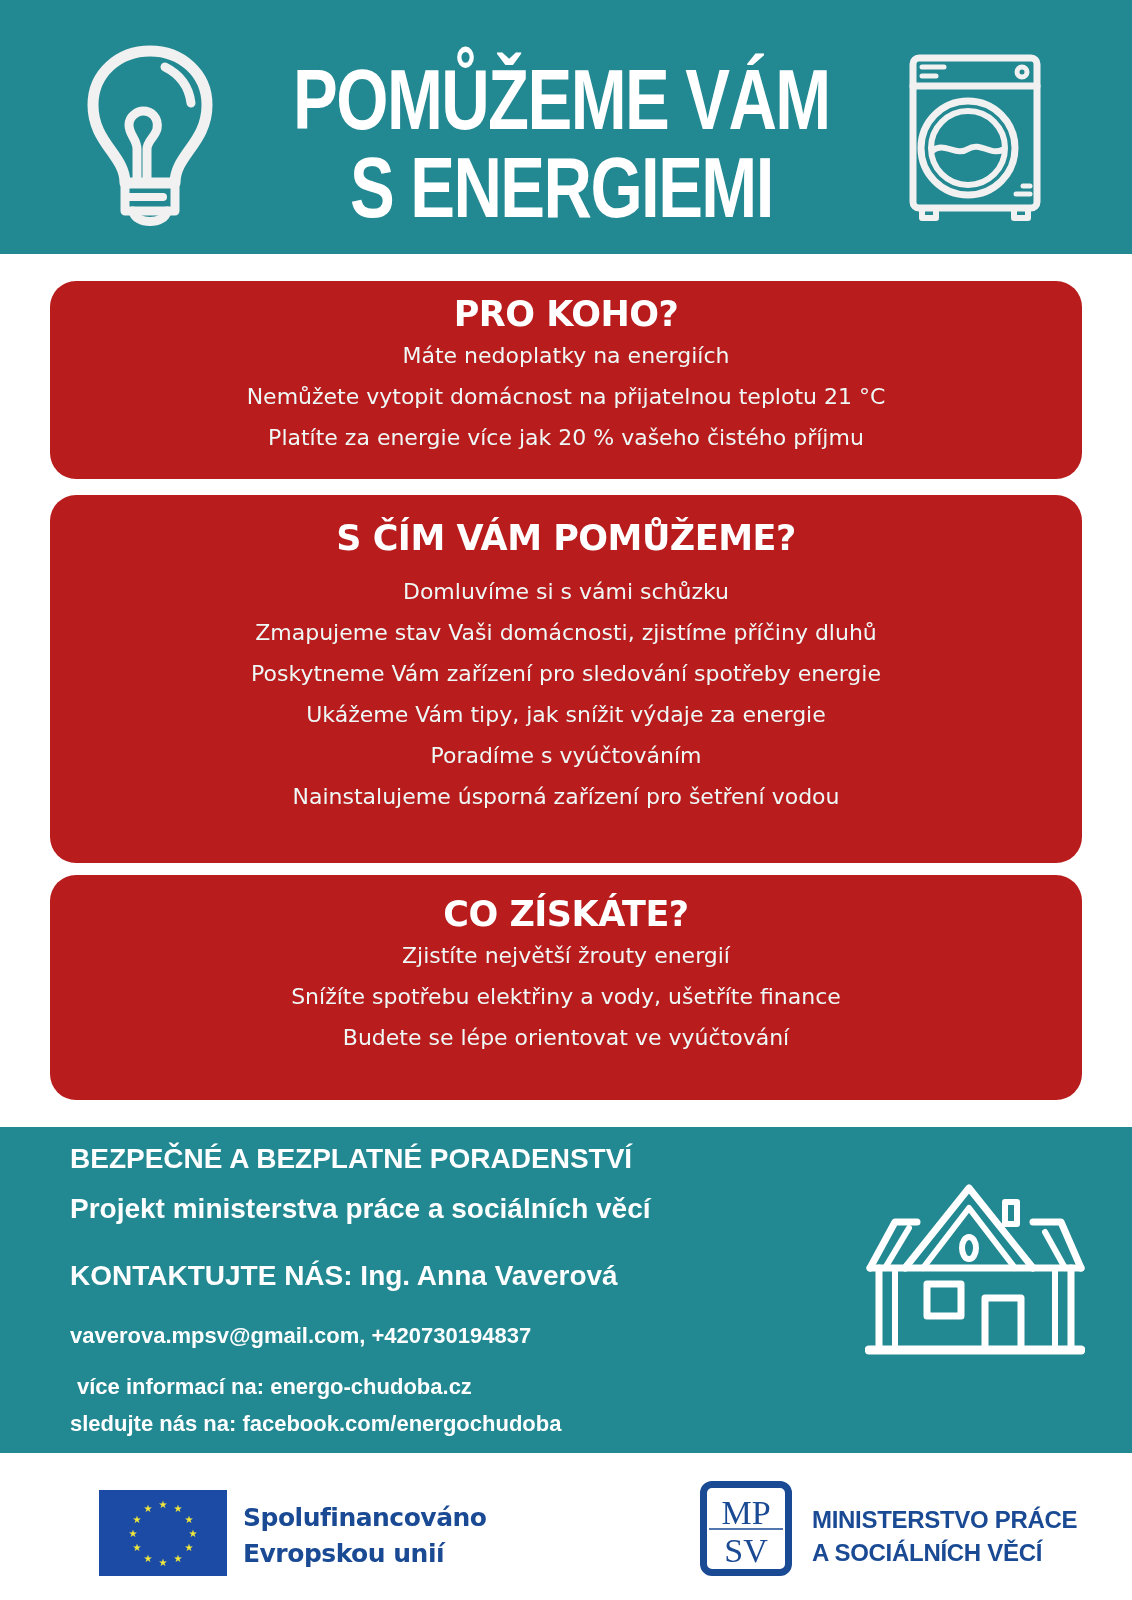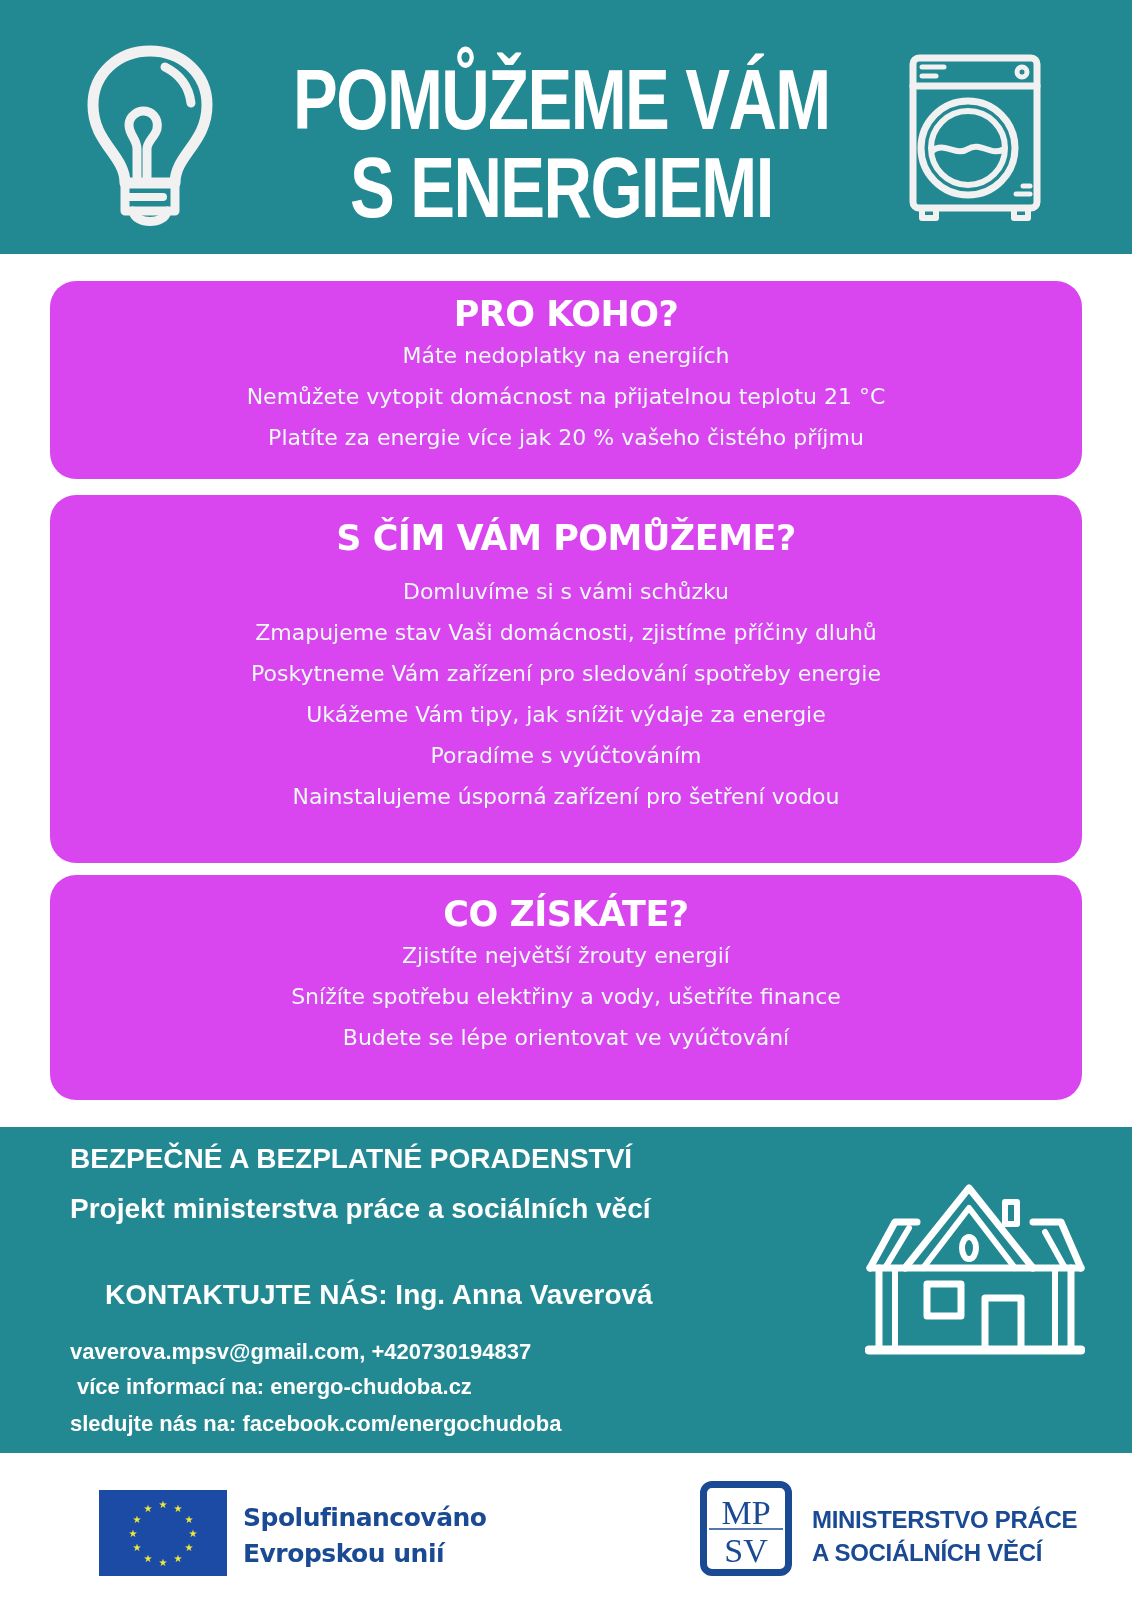--- a/index.html
+++ b/index.html
@@ -13,21 +13,21 @@
   .title {
     position: absolute; left: 0; right: 0; top: 55px; text-align: center;
     font-family: "Liberation Sans", sans-serif; font-weight: bold;
     font-size: 86px; line-height: 88px; letter-spacing: -2px;
     transform: scaleX(0.78); transform-origin: 545px 0;
   }
   .bulb { position: absolute; left: 85px; top: 45px; width: 130px; height: 185px; }
   .washer { position: absolute; left: 908px; top: 53px; width: 135px; height: 170px; }
 
   .card {
-    position: absolute; left: 50px; width: 1032px; background: #d946ef;
+    position: absolute; left: 50px; width: 1032px; background: #b91c1c;
     border-radius: 26px; text-align: center;
   }
   .card h2 {
     font-family: "DejaVu Sans", sans-serif; font-weight: bold; font-size: 35px;
     line-height: 42px; letter-spacing: -0.5px;
   }
   .card p {
     font-family: "DejaVu Sans", sans-serif; font-size: 22px; line-height: 41px;
     color: #eef8f6;
   }
@@ -116,22 +116,22 @@
 <div class="card card3">
   <h2>CO ZÍSKÁTE?</h2>
   <p>Zjistíte největší žrouty energií</p>
   <p>Snížíte spotřebu elektřiny a vody, ušetříte finance</p>
   <p>Budete se lépe orientovat ve vyúčtování</p>
 </div>
 
 <div class="footer-band">
   <div class="fb-heading" style="top:16px;">BEZPEČNÉ A BEZPLATNÉ PORADENSTVÍ</div>
   <div class="fb-sub" style="top:66px;">Projekt ministerstva práce a sociálních věcí</div>
-  <div class="fb-sub" style="top:152px;margin-left:35px;">KONTAKTUJTE NÁS: Ing. Anna Vaverová</div>
-  <div class="fb-small" style="top:212px;">vaverova.mpsv@gmail.com, +420730194837</div>
+  <div class="fb-sub" style="top:133px;">KONTAKTUJTE NÁS: Ing. Anna Vaverová</div>
+  <div class="fb-small" style="top:196px;">vaverova.mpsv@gmail.com, +420730194837</div>
   <div class="fb-small" style="top:247px;margin-left:7px;">více informací na: energo-chudoba.cz</div>
   <div class="fb-small" style="top:284px;">sledujte nás na: facebook.com/energochudoba</div>
   <svg class="house" viewBox="0 0 220 175" fill="none" stroke="#ffffff" stroke-linecap="round" stroke-linejoin="round">
     <path d="M5 86 L30 40 L52 40" stroke-width="7"></path>
     <path d="M20 86 L44 46" stroke-width="6"></path>
     <path d="M216 86 L196 40 L168 40" stroke-width="7"></path>
     <path d="M200 86 L180 50" stroke-width="6"></path>
     <path d="M40 86 L104 6 L168 86" stroke-width="7"></path>
     <path d="M58 86 L104 26 L150 86" stroke-width="6"></path>
     <rect x="140" y="20" width="12" height="22" stroke-width="6"></rect>

